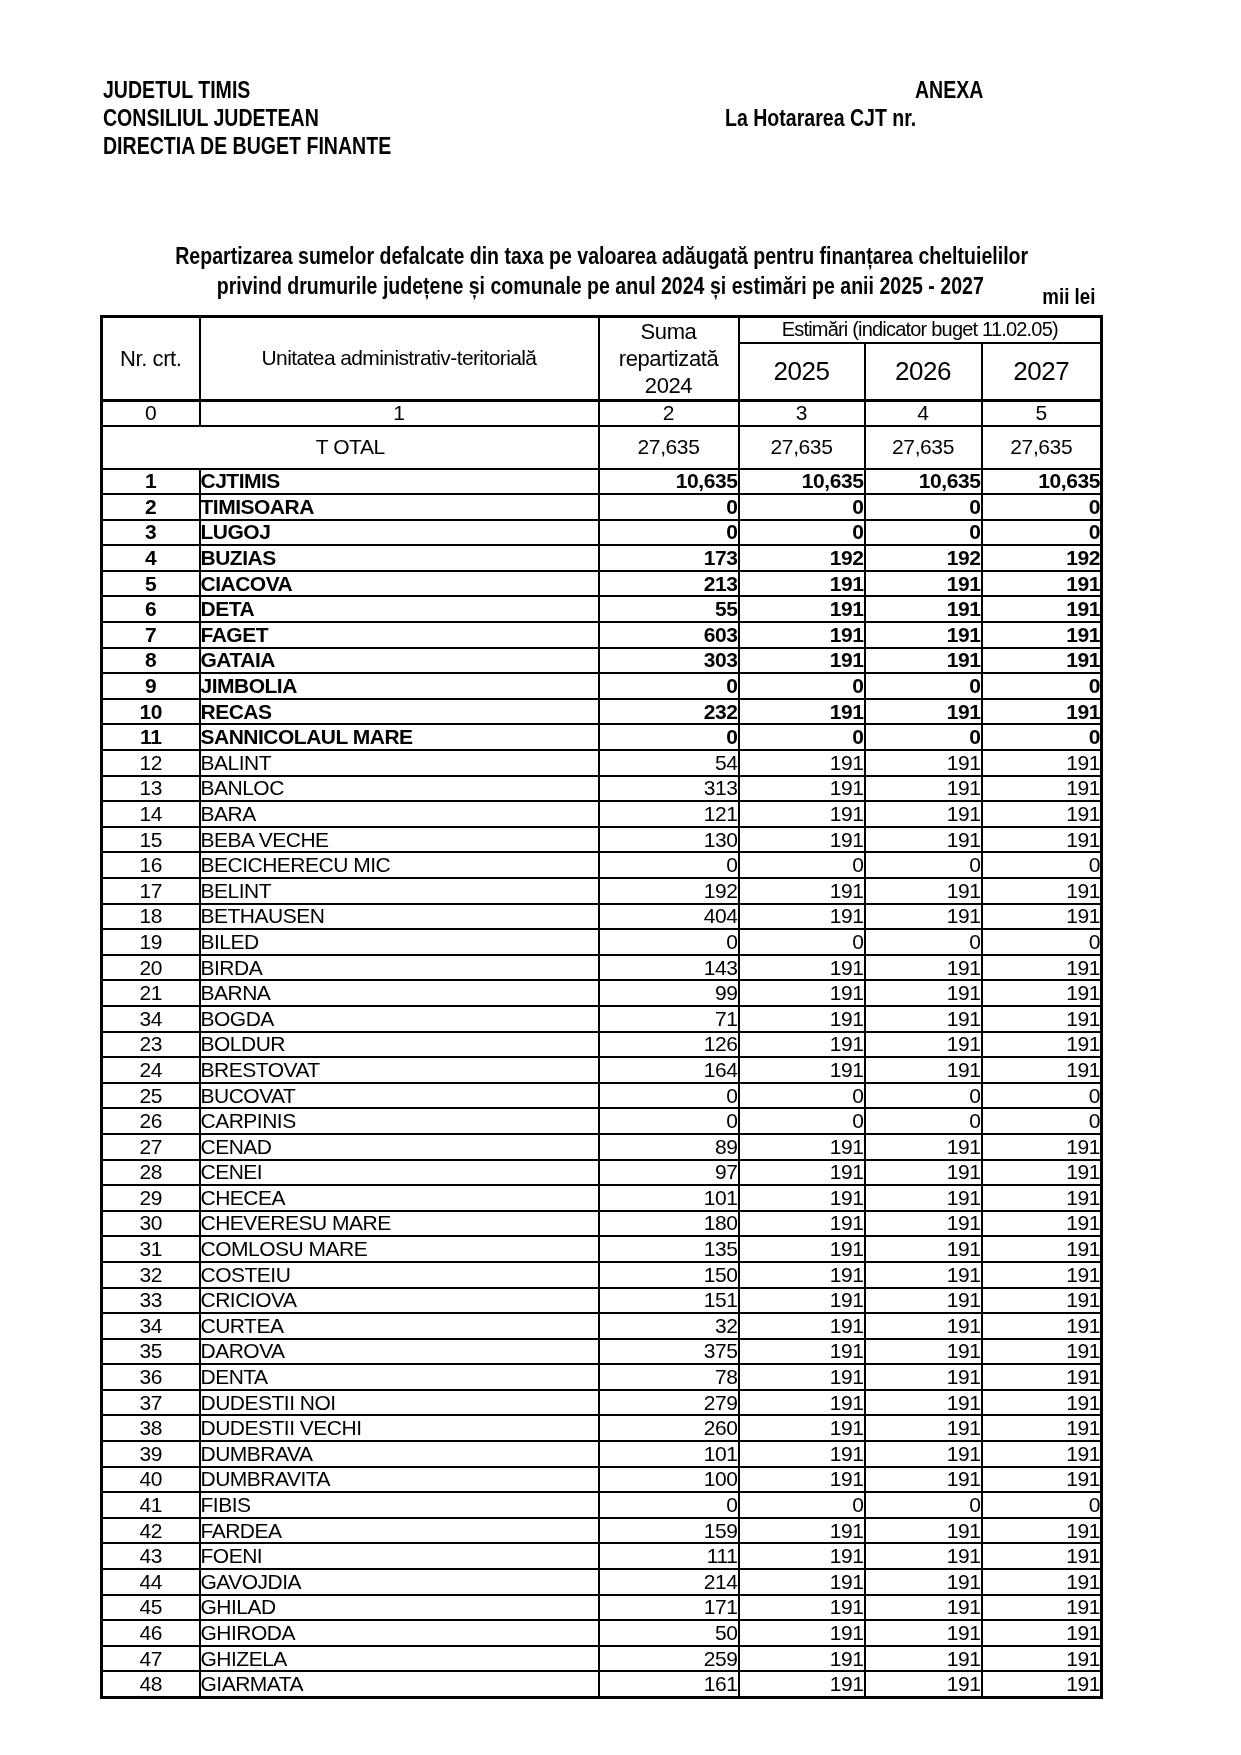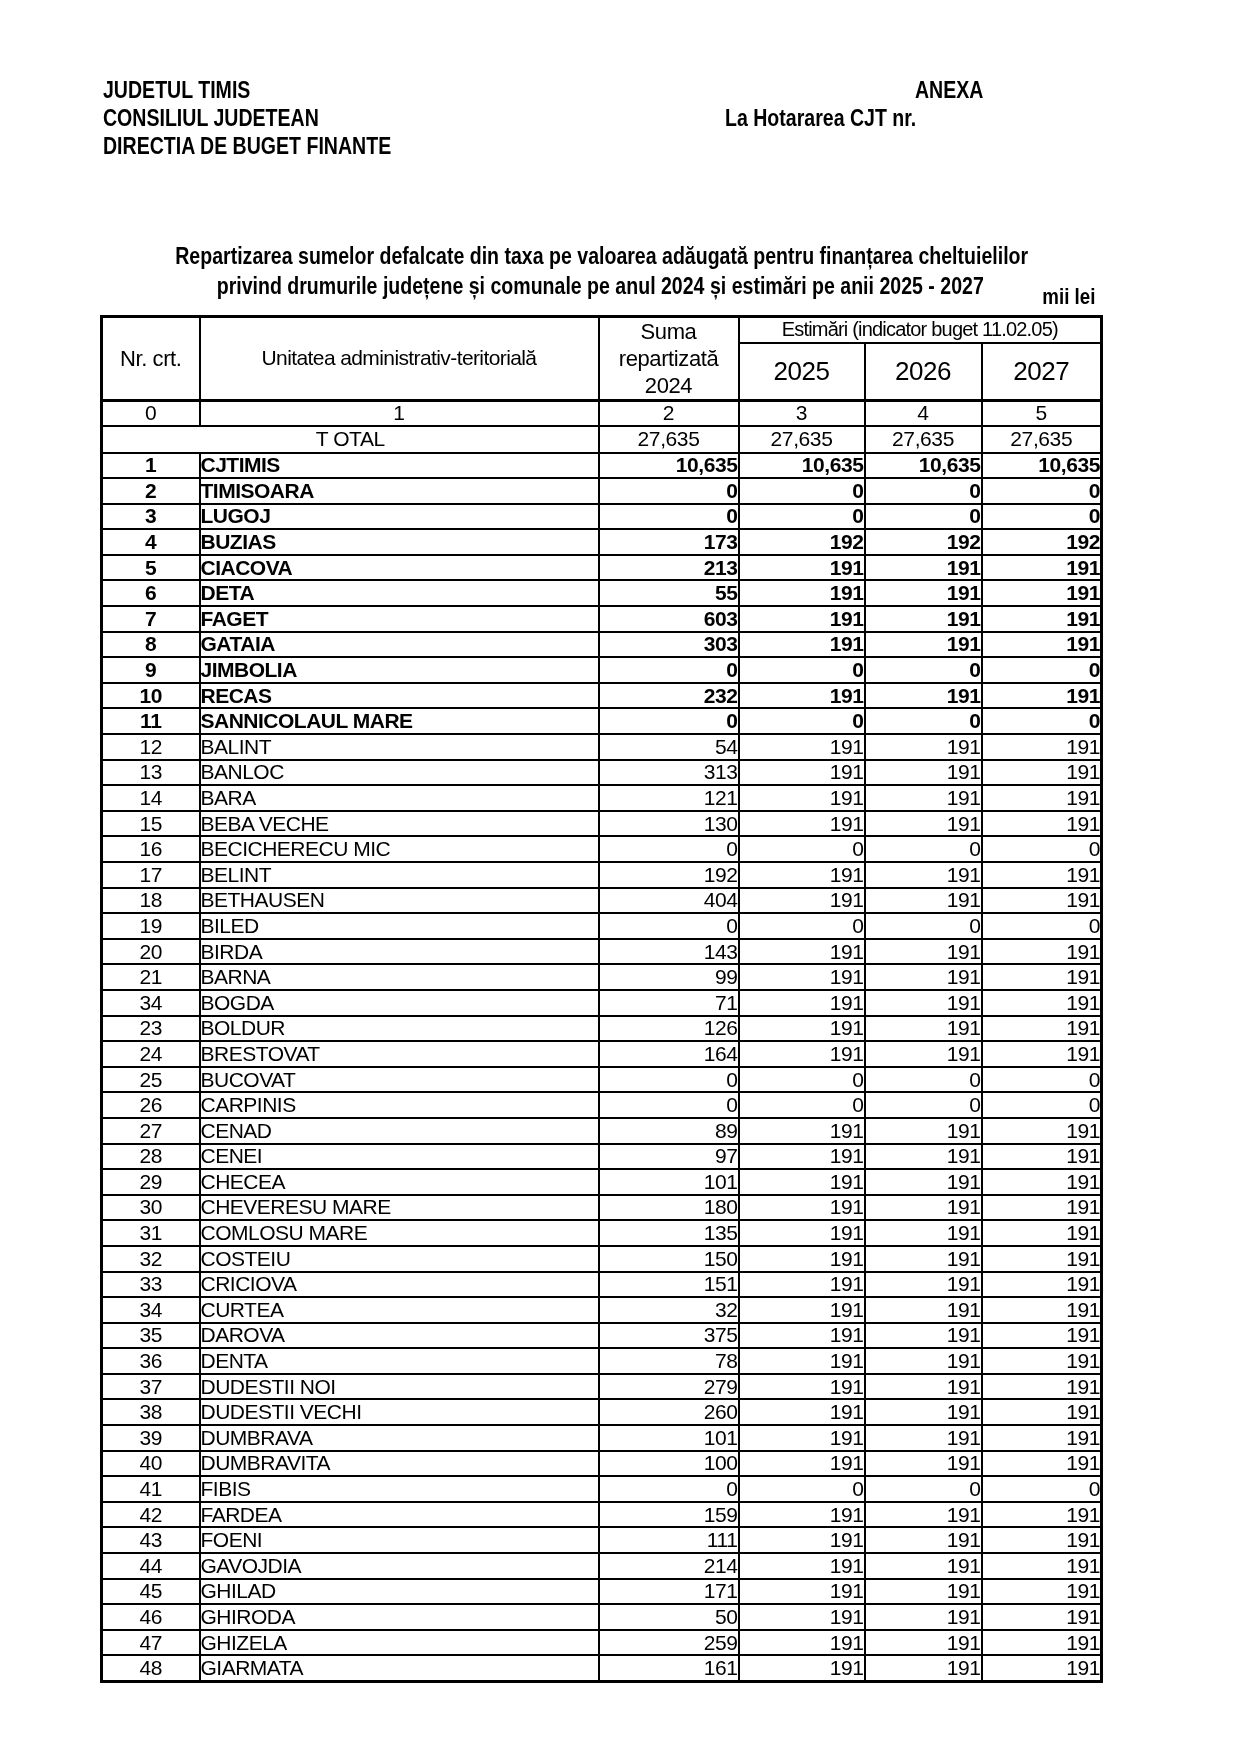--- a/index.html
+++ b/index.html
@@ -30,21 +30,21 @@
   }
   table.alloc th, table.alloc td {
     border:2px solid #000; padding:0; vertical-align:middle; overflow:hidden;
     font-weight:400;
   }
   thead th { font-weight:700; text-align:center; }
   .row-head-top    { height:26px; }
   .row-head-years  { height:57px; }
   .row-colnums     { height:25px; }
   .row-colnums td  { font-weight:700; text-align:center; }
-  .row-total       { height:27px; }
+  .row-total       { height:43px; }
   .row-total td    { font-weight:700; text-align:center;
                      border-top-width:3px; border-bottom-width:3px; }
   .hb { border-bottom-width:3px !important; }
   th.h-suma { font-size:22px; line-height:27px; }
   th.h-name { font-size:21px; letter-spacing:-0.6px; }
   th.h-est  { font-size:20px; letter-spacing:-0.8px; }
   th.h-year { font-size:26px; }
   th.h-nr   { font-size:22px; }
 
   tbody tr { height:25.6px; }

